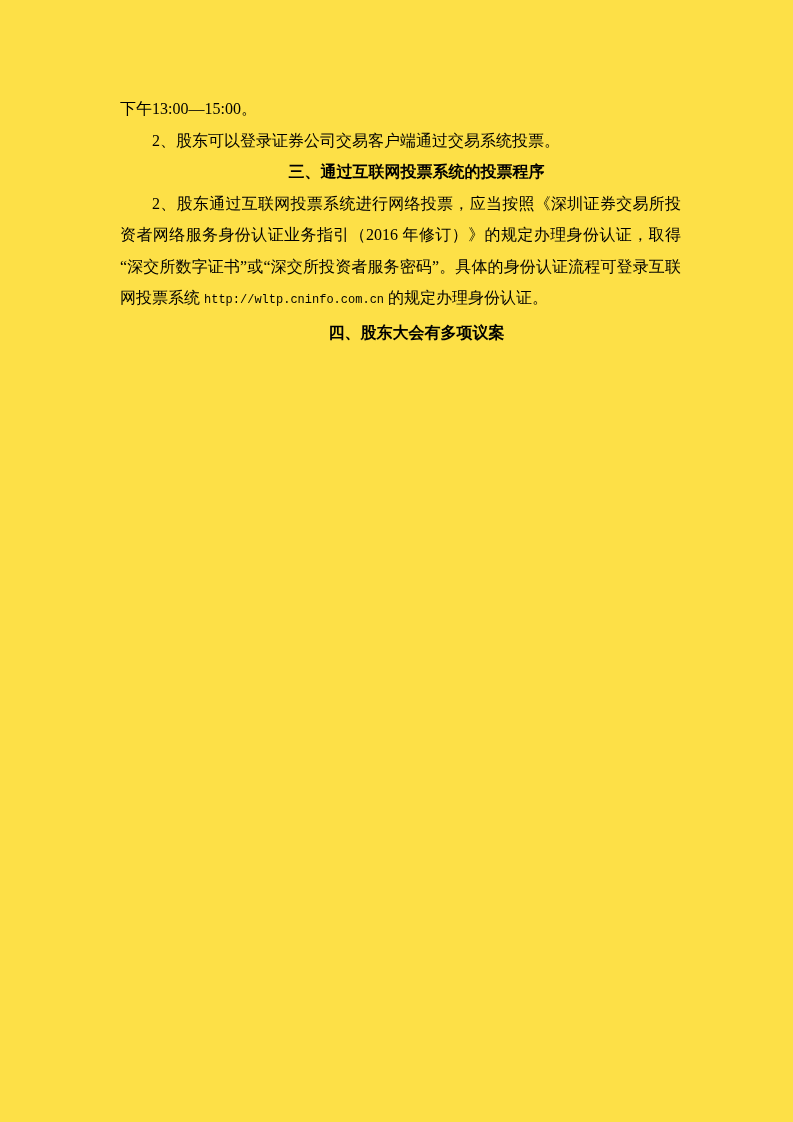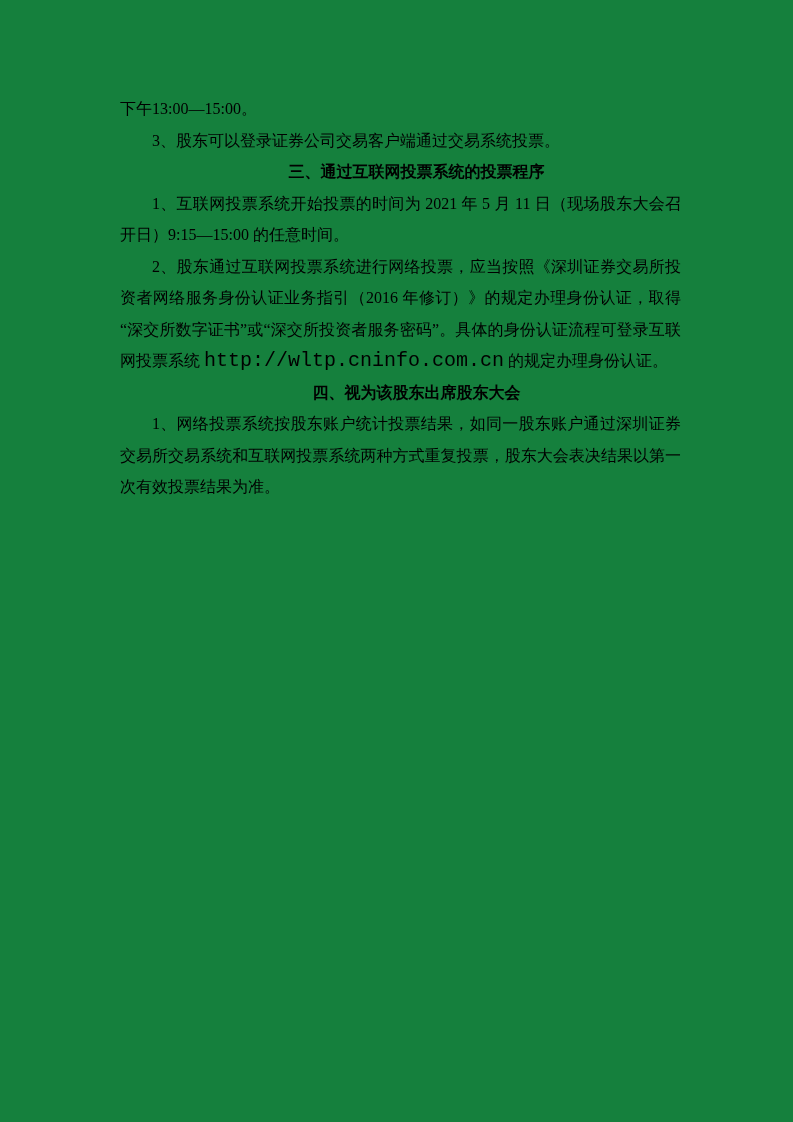--- a/index.html
+++ b/index.html
@@ -4,21 +4,21 @@
 <style>
   html, body {
     margin: 0;
     padding: 0;
     background: #ffffff;
   }
   .page {
     position: relative;
     width: 793px;
     height: 1122px;
-    background: #15803d;
+    background: #fde047;
     overflow: hidden;
   }
   .content {
     position: absolute;
     left: 120px;
     top: 93px;
     width: 561px;
   }
   .content p {
     margin: 0;
@@ -34,39 +34,37 @@
   .content p.no-indent {
     text-indent: 0;
   }
   .content p.heading {
     font-family: "Liberation Sans", "DejaVu Sans", sans-serif;
     font-weight: bold;
     text-align: center;
   }
   .mono {
     font-family: "Liberation Mono", "DejaVu Sans Mono", monospace;
-    font-size: 20px;
+    font-size: 12px;
   }
 </style>
 </head>
 <body>
 
 <div class="page">
   <div class="content">
 
     <p class="no-indent">下午13:00—15:00。</p>
 
-    <p>3、股东可以登录证券公司交易客户端通过交易系统投票。</p>
+    <p>2、股东可以登录证券公司交易客户端通过交易系统投票。</p>
 
     <p class="heading">三、通过互联网投票系统的投票程序</p>
 
-    <p>1、互联网投票系统开始投票的时间为 2021 年 5 月 11 日（现场股东大会召开日）9:15—15:00 的任意时间。</p>
 
     <p><span>2、股东通过互联网投票系统进行网络投票，应当按照《深圳证券交易所投资者网络服务身份认证业务指引（2016 年修订）》的规定办理身份认证，取得“深交所数字证书”或“深交所投资者服务密码”。具体的身份认证流程可登录互联网投票系统 </span><span class="mono">http://wltp.cninfo.com.cn</span><span> 的规定办理身份认证。</span></p>
 
 
-    <p class="heading">四、视为该股东出席股东大会</p>
+    <p class="heading">四、股东大会有多项议案</p>
 
-    <p>1、网络投票系统按股东账户统计投票结果，如同一股东账户通过深圳证券交易所交易系统和互联网投票系统两种方式重复投票，股东大会表决结果以第一次有效投票结果为准。</p>
 
 
   </div>
 </div>
 
 </body></html>

